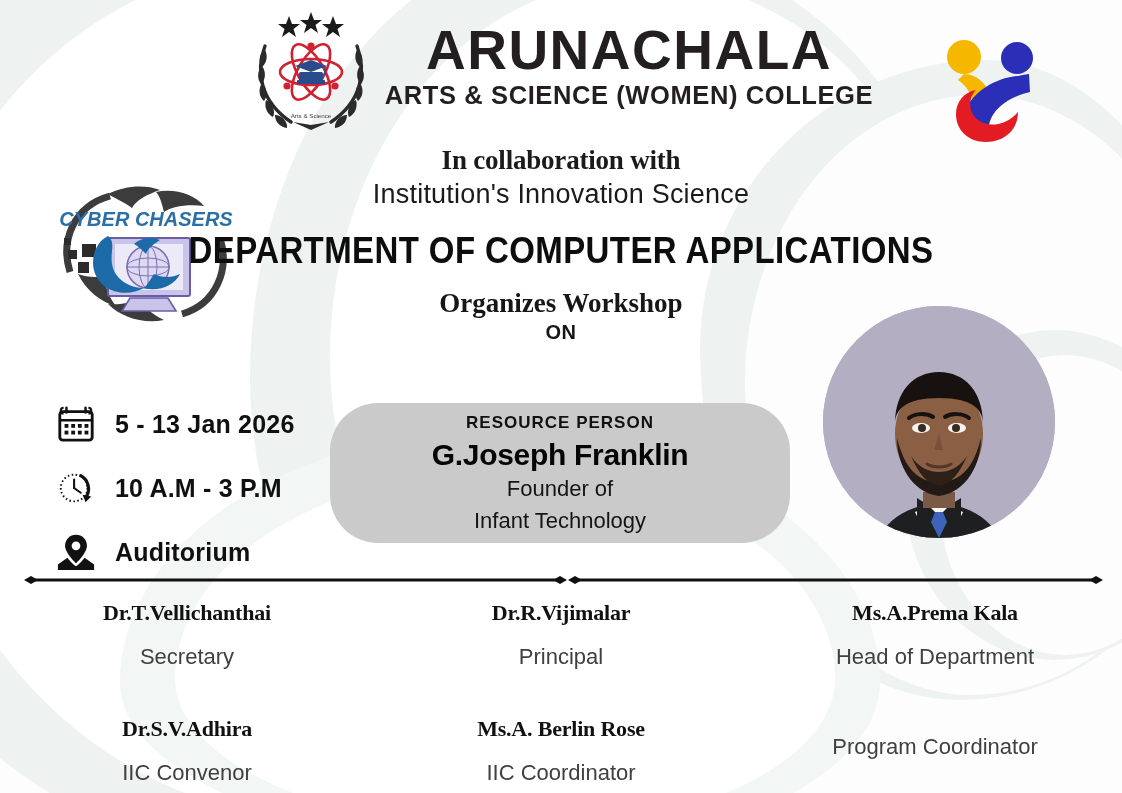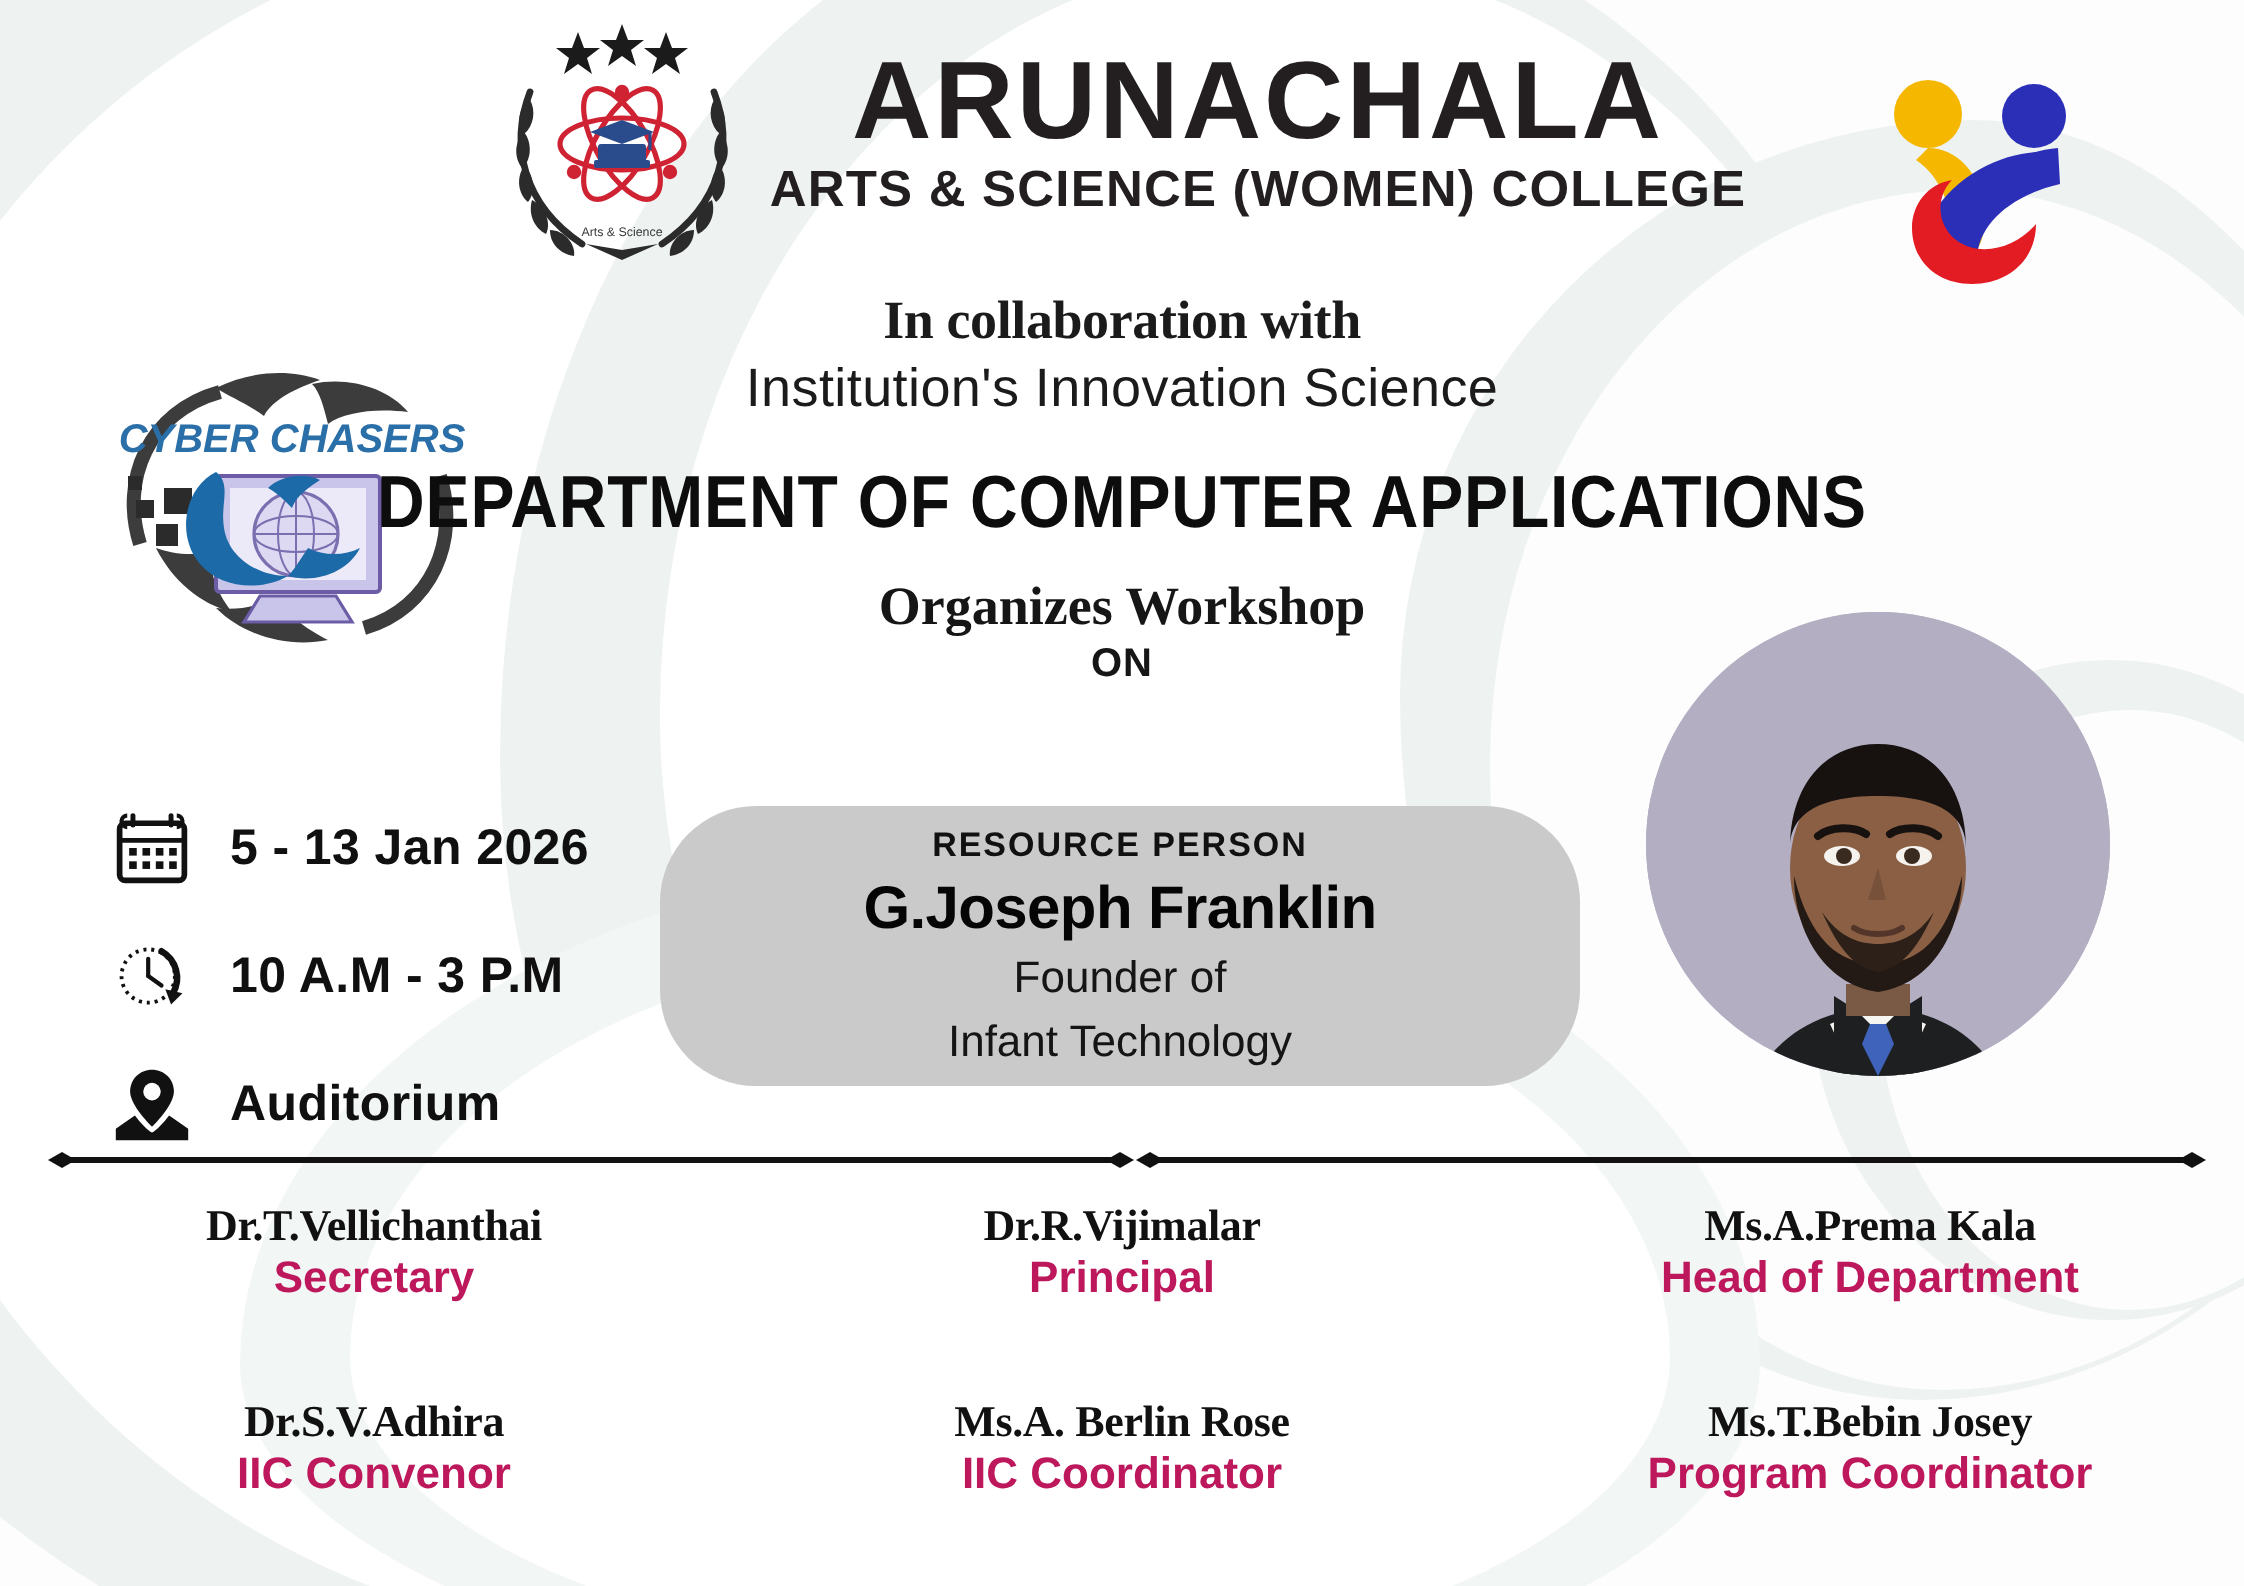--- a/index.html
+++ b/index.html
@@ -110,21 +110,21 @@
 
   
   .divider{position:absolute;left:0;right:0;top:572px;height:16px;}
 
   
   .credits{position:absolute;left:0;right:0;top:600px;}
   .cred-row{display:flex;width:100%;}
   .cred-row.second{margin-top:46px;}
   .cred-cell{flex:1;text-align:center;}
   .cred-name{font-family:"Liberation Serif", serif;font-size:22px;font-weight:bold;color:#111;letter-spacing:-0.2px;}
-  .cred-role{font-family:"Liberation Sans", sans-serif;font-size:22px;color:#be185d;font-weight:700;margin-top:0;}
+  .cred-role{font-family:"Liberation Sans", sans-serif;font-size:22px;color:#404040;font-weight:400;margin-top:18px;}
 </style>
 </head>
 <body>
 
 <div id="poster">
 
   <div class="bg-layer">
     <div class="swirl sw1"></div>
     <div class="swirl sw2"></div>
     <div class="swirl sw3"></div>
@@ -358,20 +358,19 @@
       <div class="cred-row second">
         <div class="cred-cell">
           <div class="cred-name">Dr.S.V.Adhira</div>
           <div class="cred-role">IIC Convenor</div>
         </div>
         <div class="cred-cell">
           <div class="cred-name">Ms.A. Berlin Rose</div>
           <div class="cred-role">IIC Coordinator</div>
         </div>
         <div class="cred-cell">
-          <div class="cred-name">Ms.T.Bebin Josey</div>
           <div class="cred-role">Program Coordinator</div>
         </div>
       </div>
     </div>
 
   </div>
 </div>
 
 </body></html>

